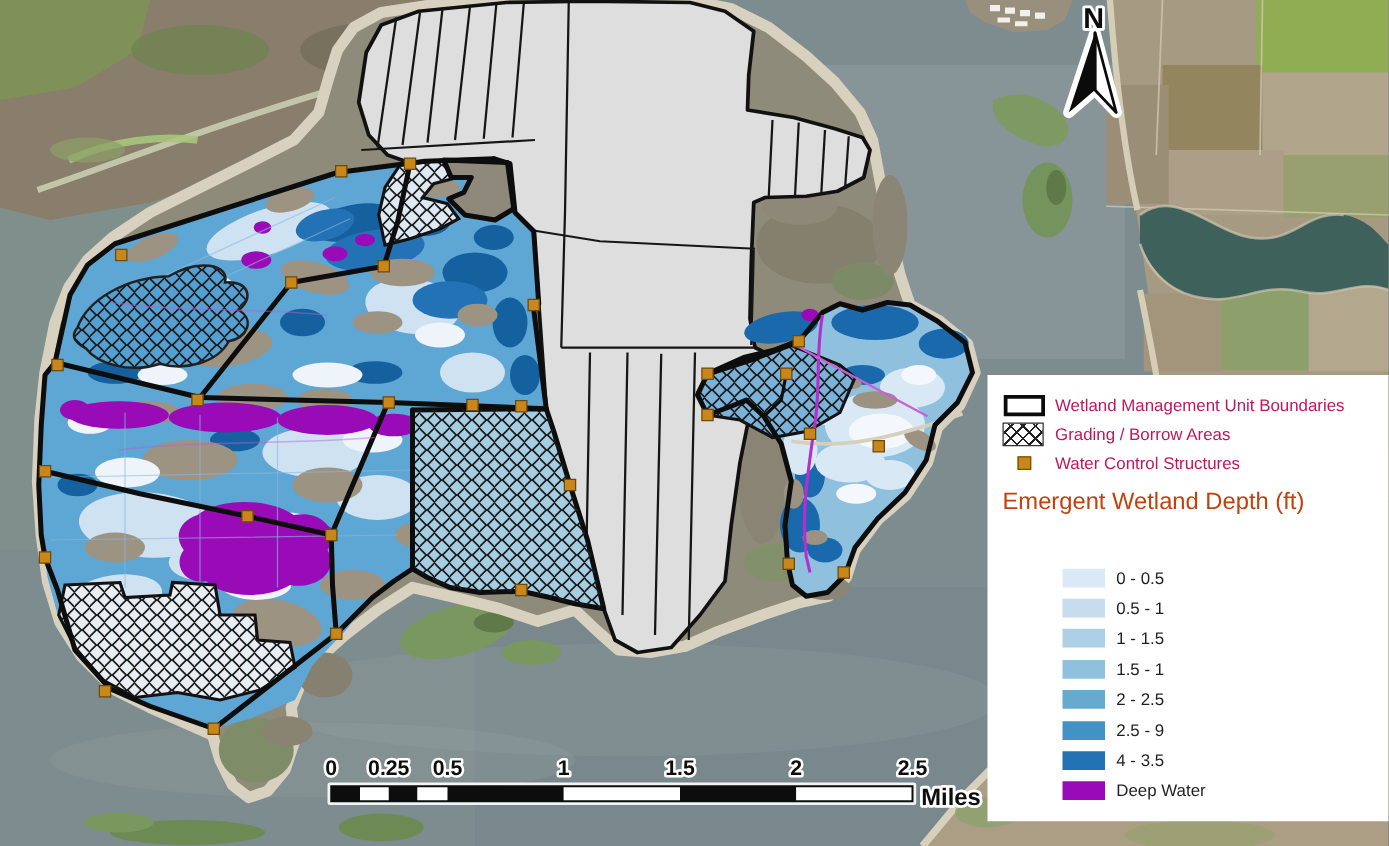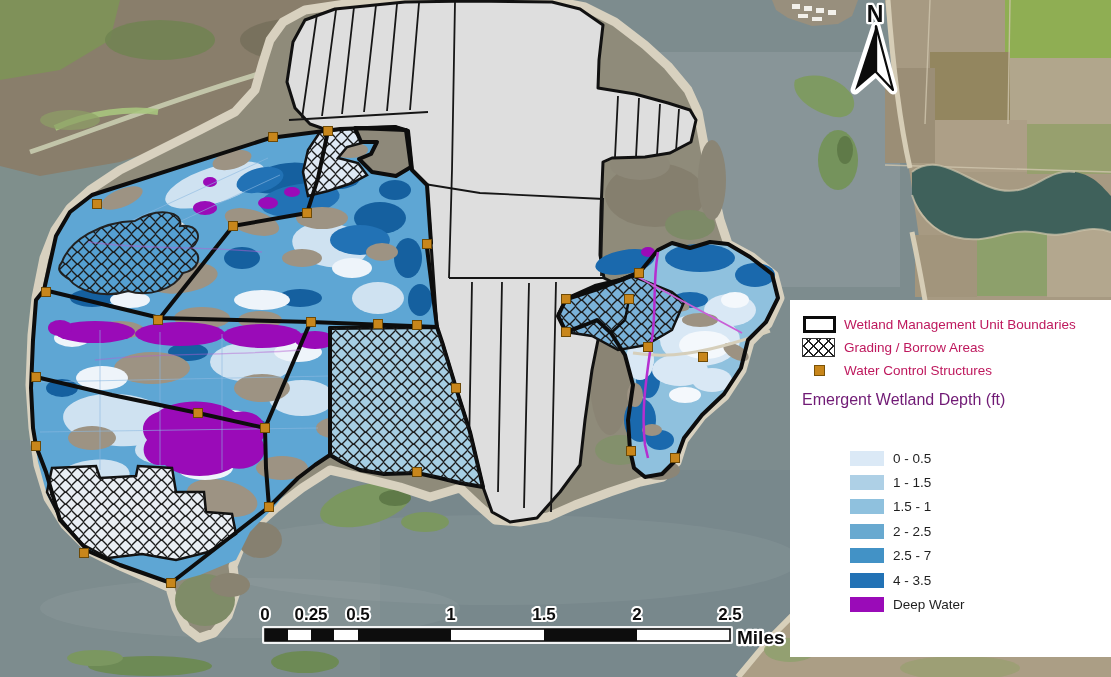--- a/index.html
+++ b/index.html
@@ -16,21 +16,21 @@
   .lg-swcol{width:42px;display:flex;justify-content:flex-start;align-items:center;flex:none;}
   .lg-label{font-size:13.5px;color:#be185d;white-space:nowrap;}
   .sw-boundary{width:27px;height:11px;background:#fff;border:3.5px solid #0b0b0b;margin-left:1px;}
   .sw-hatch{
     width:33px;height:19px;background-color:#fff;border:1px solid #333;box-sizing:border-box;
     background-image:
       repeating-linear-gradient(45deg,#222 0px,#222 1.4px,transparent 1.4px,transparent 7px),
       repeating-linear-gradient(-45deg,#222 0px,#222 1.4px,transparent 1.4px,transparent 7px);
   }
   .sw-structure{width:9px;height:9px;background:#c8861b;border:1px solid #7a5206;margin-left:12px;}
-  .lg-header{font-size:16px;margin-top:9px;color:#701a75;}
+  .lg-header{font-size:19px;margin-top:9px;color:#c2410c;}
   #depth-rows{margin-top:37px;}
   .depth-row{display:flex;align-items:center;height:24.4px;margin-left:48px;}
   .depth-sw{width:34px;height:15px;flex:none;margin-right:9px;}
   .depth-label{font-size:13.5px;color:#1f1f1f;}
 
   
   .halo-label{
     font-family:"Liberation Sans",sans-serif;font-weight:bold;font-size:17px;
     fill:#0d0d0d;stroke:#ffffff;stroke-width:4px;paint-order:stroke;stroke-linejoin:round;
   }
@@ -394,34 +394,38 @@
         </span>
       <span class="lg-label">Water Control Structures</span>
     </div>
     <div class="lg-header">Emergent Wetland Depth (ft)</div>
     <div id="depth-rows">
         <div class="depth-row">
           <span class="depth-sw" style="background: rgb(219, 233, 246);"></span>
           <span class="depth-label">0 - 0.5</span>
         </div>
         <div class="depth-row">
+          <span class="depth-sw" style="background: rgb(199, 220, 239);"></span>
+          <span class="depth-label">0.5 - 1</span>
+        </div>
+        <div class="depth-row">
           <span class="depth-sw" style="background: rgb(174, 208, 230);"></span>
           <span class="depth-label">1 - 1.5</span>
         </div>
         <div class="depth-row">
           <span class="depth-sw" style="background: rgb(143, 193, 222);"></span>
           <span class="depth-label">1.5 - 1</span>
         </div>
         <div class="depth-row">
           <span class="depth-sw" style="background: rgb(104, 169, 208);"></span>
           <span class="depth-label">2 - 2.5</span>
         </div>
         <div class="depth-row">
           <span class="depth-sw" style="background: rgb(66, 146, 198);"></span>
-          <span class="depth-label">2.5 - 7</span>
+          <span class="depth-label">2.5 - 9</span>
         </div>
         <div class="depth-row">
           <span class="depth-sw" style="background: rgb(34, 114, 181);"></span>
           <span class="depth-label">4 - 3.5</span>
         </div>
         <div class="depth-row">
           <span class="depth-sw" style="background: rgb(154, 11, 184);"></span>
           <span class="depth-label">Deep Water</span>
         </div>
       </div>

